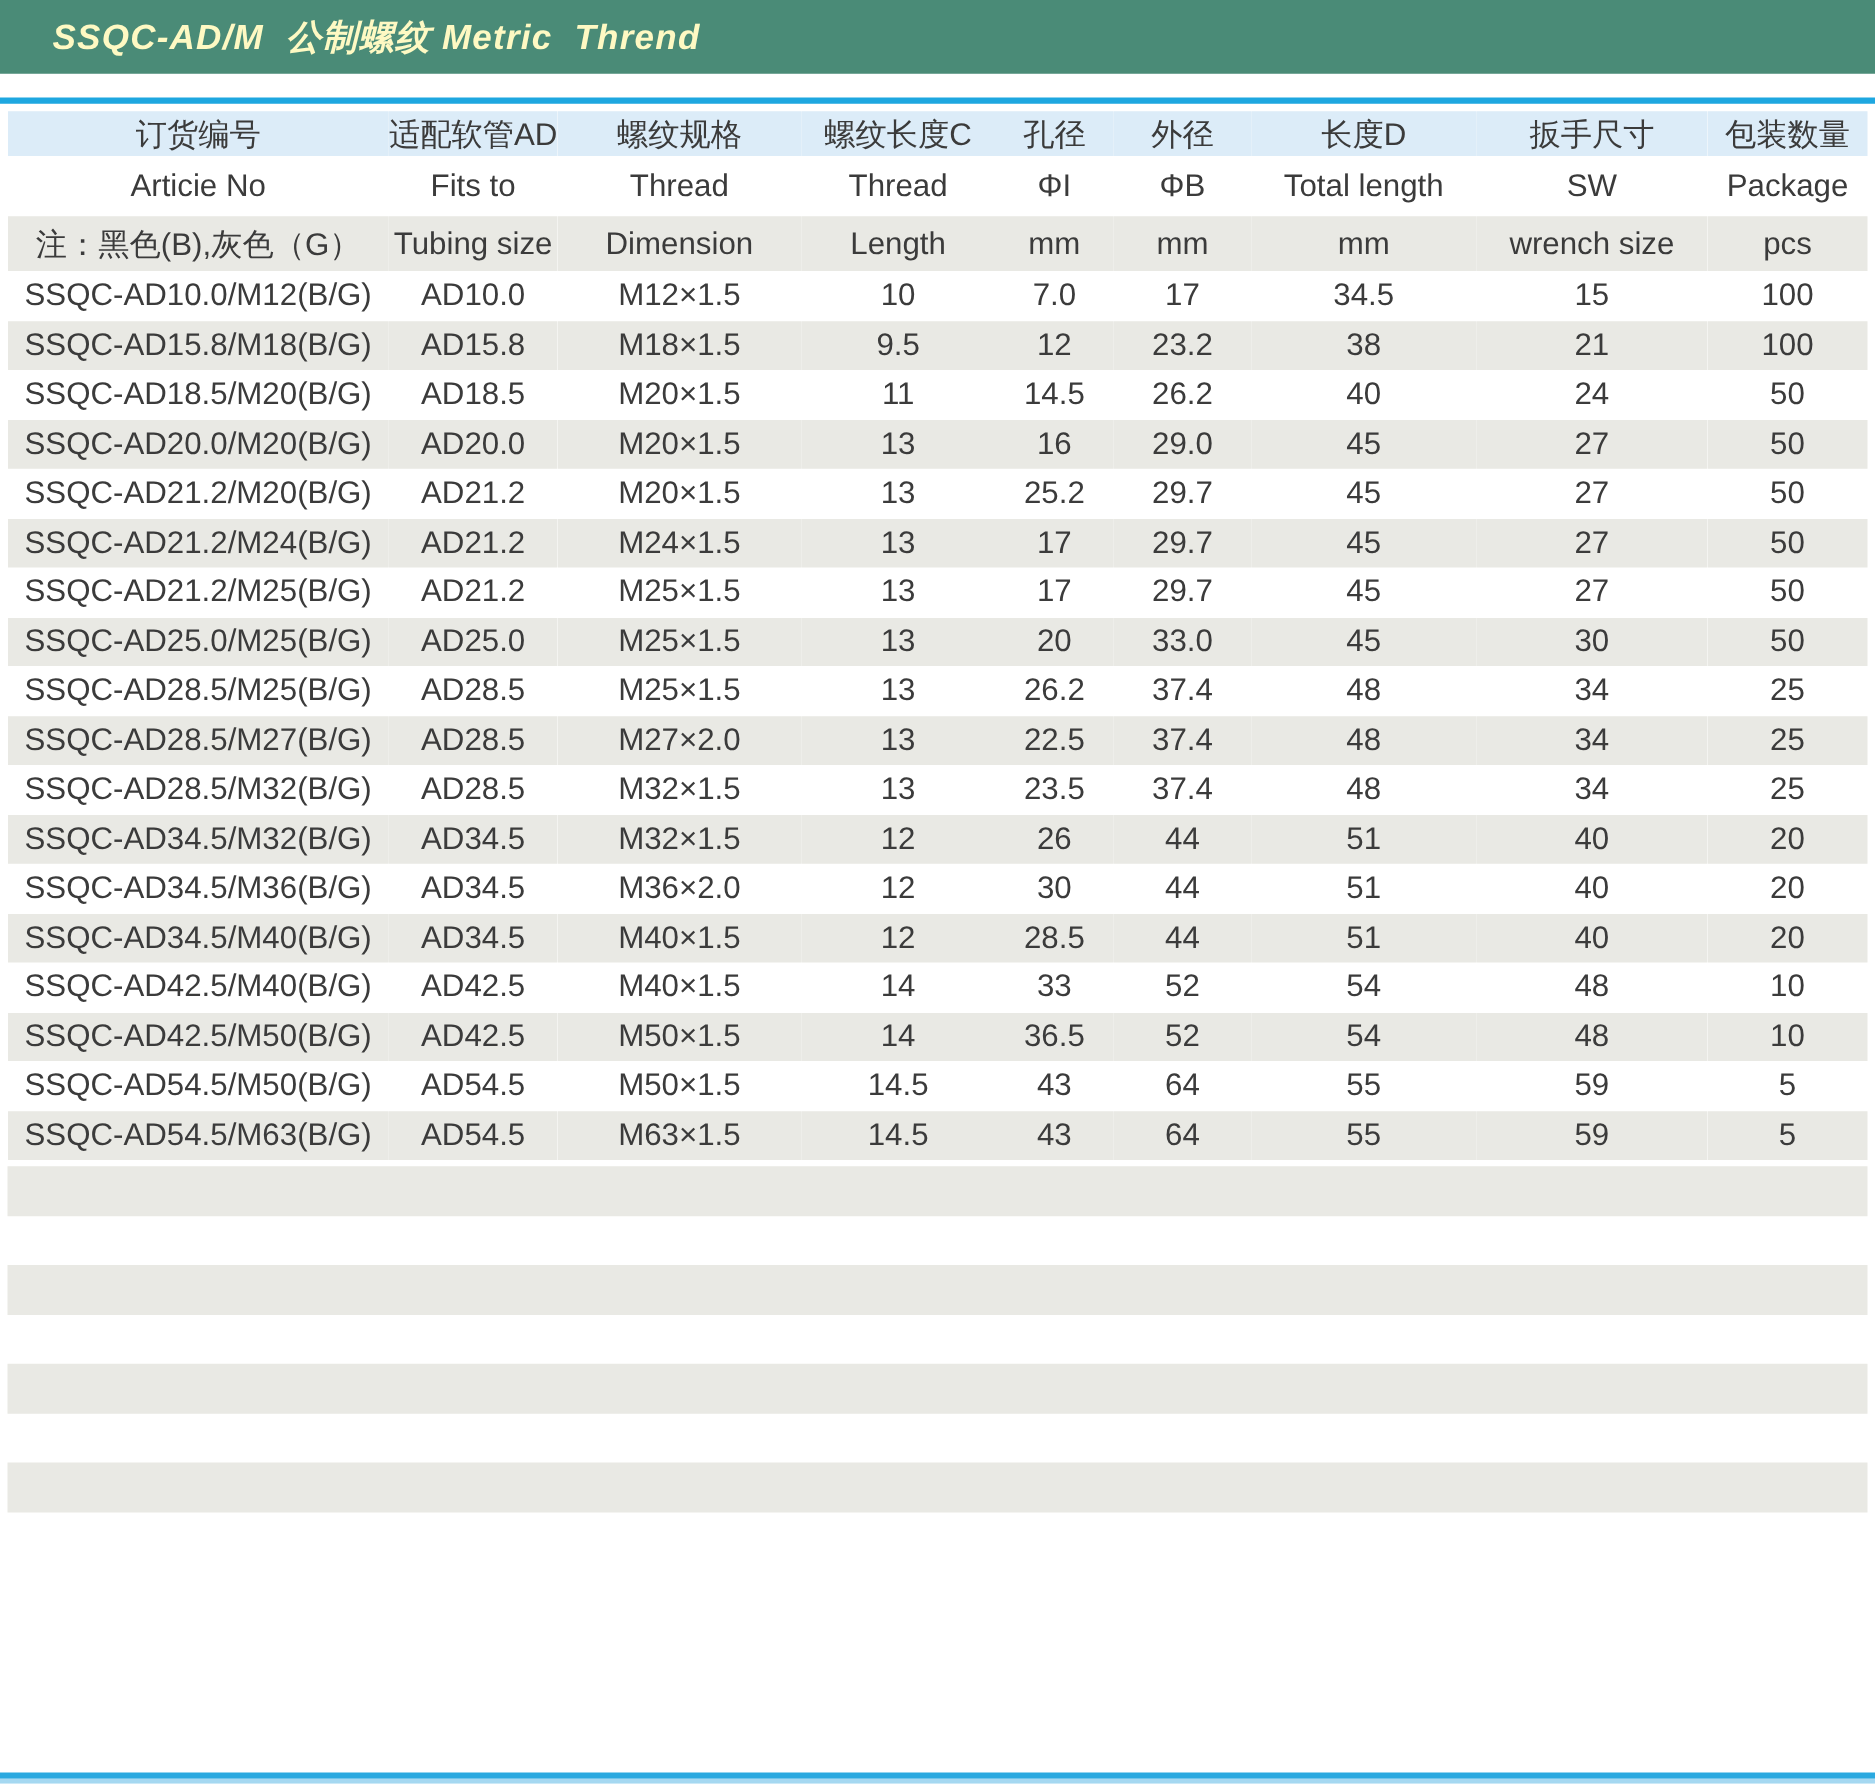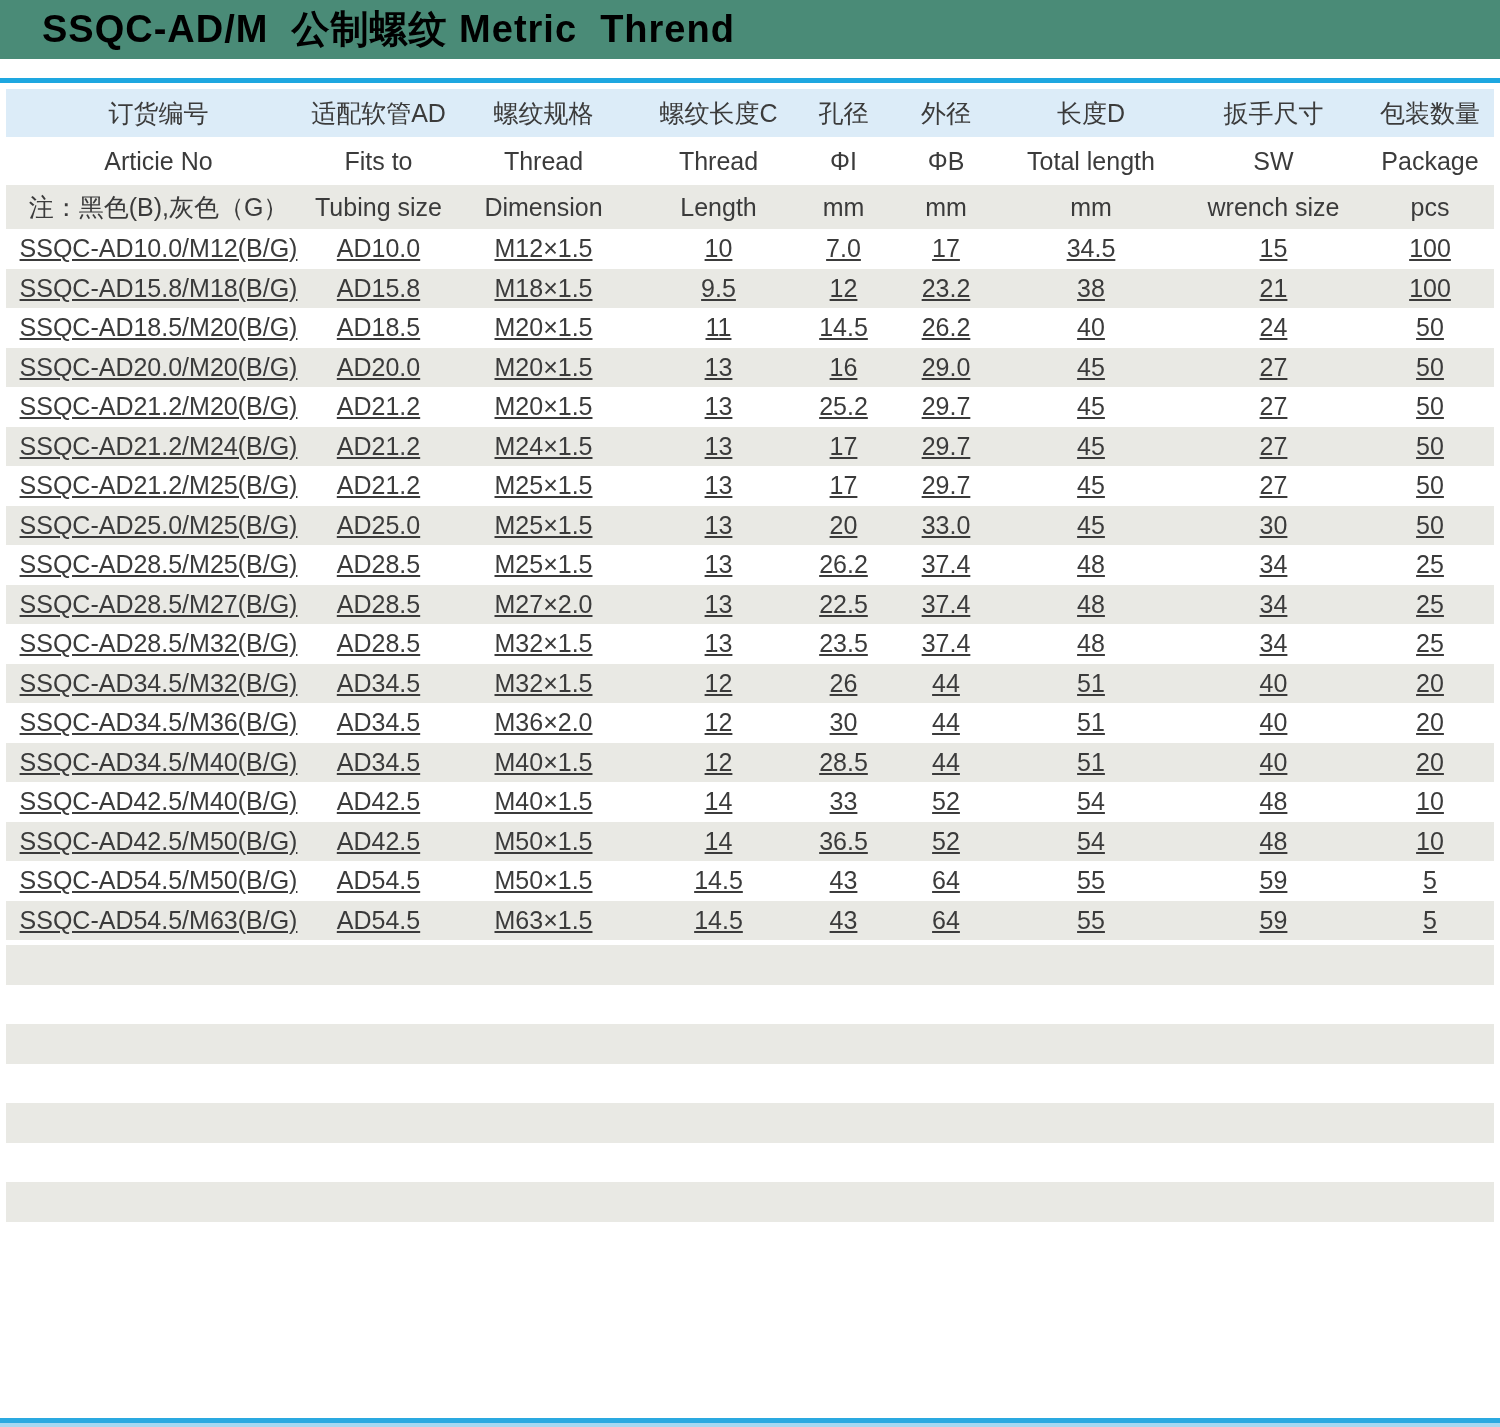--- a/index.html
+++ b/index.html
@@ -14,25 +14,26 @@
   }
   .title-bar {
     height: 59px;
     background: #4a8b77;
     display: flex;
     align-items: center;
     padding-left: 42px;
   }
   .title-bar h1 {
     margin: 0;
-    color: #000000;
-    font-size: 38px;
+    color: #fef9c3;
+    font-size: 28px;
     font-weight: bold;
     letter-spacing: 1px;
     white-space: pre;
+    font-style: italic;
   }
   .top-rule {
     margin-top: 19px;
     height: 5px;
     background: #1ea7e0;
   }
   table.spec-table {
     border-collapse: collapse;
     table-layout: fixed;
     width: 1488px;
@@ -41,24 +42,24 @@
   .spec-table th, .spec-table td {
     padding: 0;
     text-align: center;
     vertical-align: middle;
     font-weight: normal;
     font-size: 25px;
     color: #3b3b3b;
     overflow: hidden;
     white-space: nowrap;
   }
-  .head-row-1 { background: #dcecf8; height: 48px; }
+  .head-row-1 { background: #dcecf8; height: 36px; }
   .head-row-2 { background: #ffffff; height: 48px; }
   .head-row-3 { background: #e9e9e4; height: 44px; }
-  tbody tr { height: 39.5px; background: #ffffff; text-decoration: underline; }
+  tbody tr { height: 39.5px; background: #ffffff; }
   tbody tr:nth-child(even) { background: #e9e9e4; }
   .empty-bands { margin: 5px 6px 0 6px; }
   .empty-band {
     height: 40px;
     background: #e9e9e4;
     margin-bottom: 39px;
   }
   .bottom-rule {
     position: absolute;
     left: 0; right: 0; bottom: 0;

